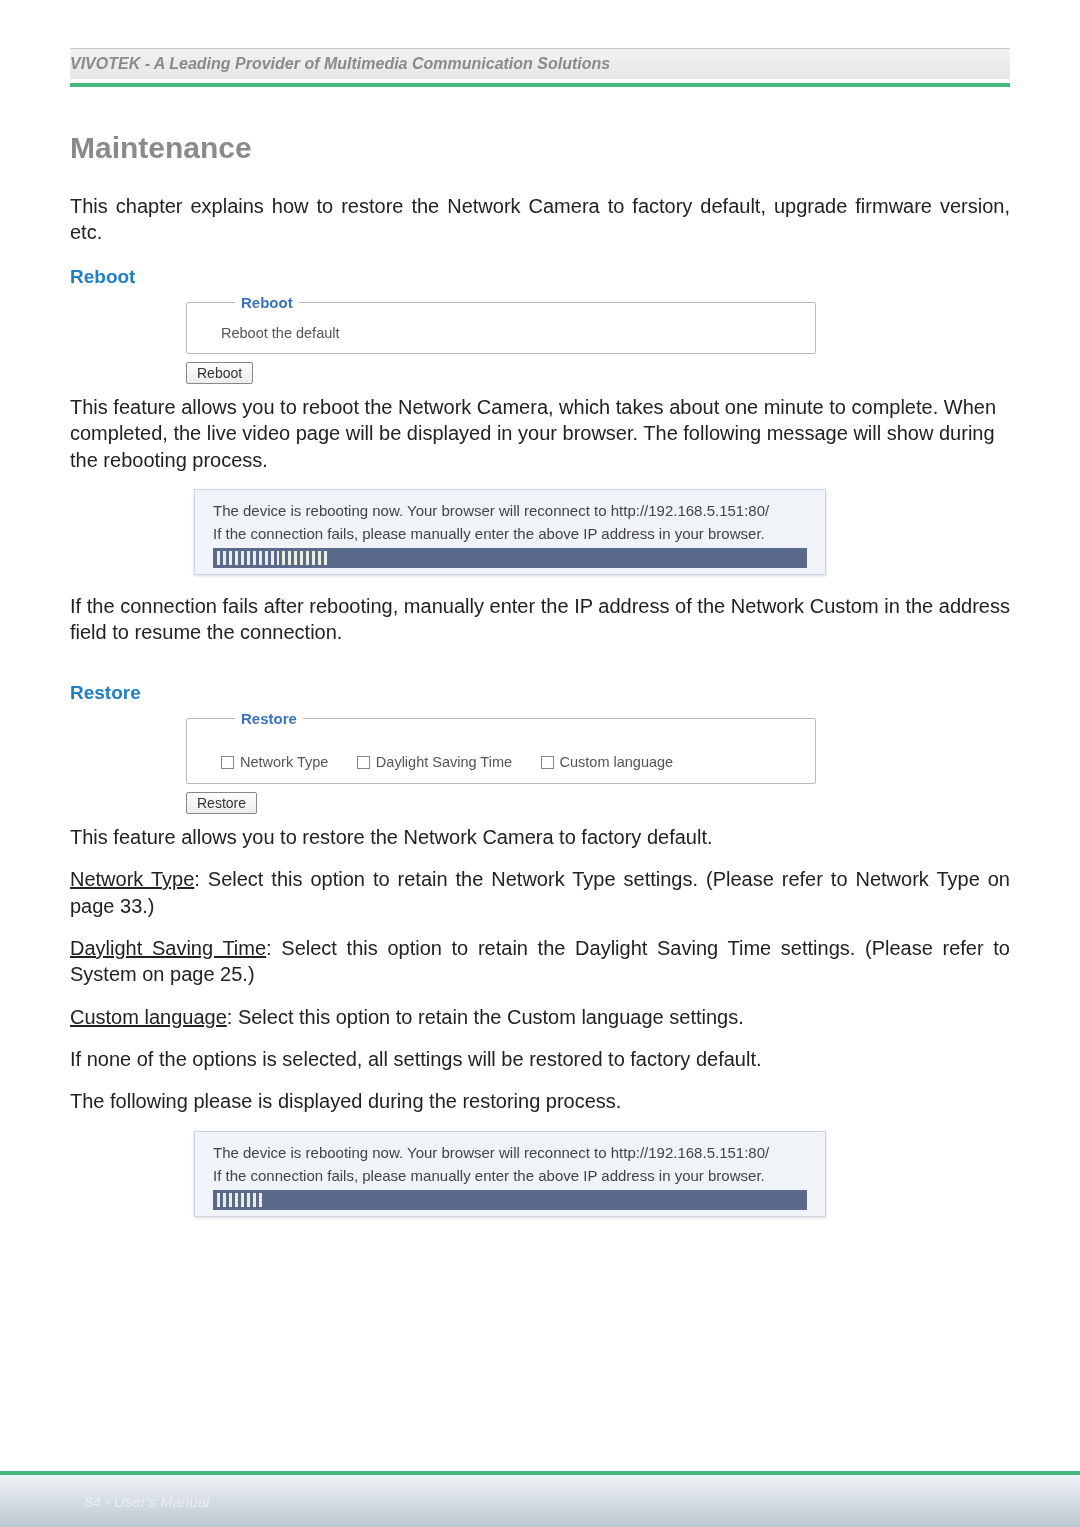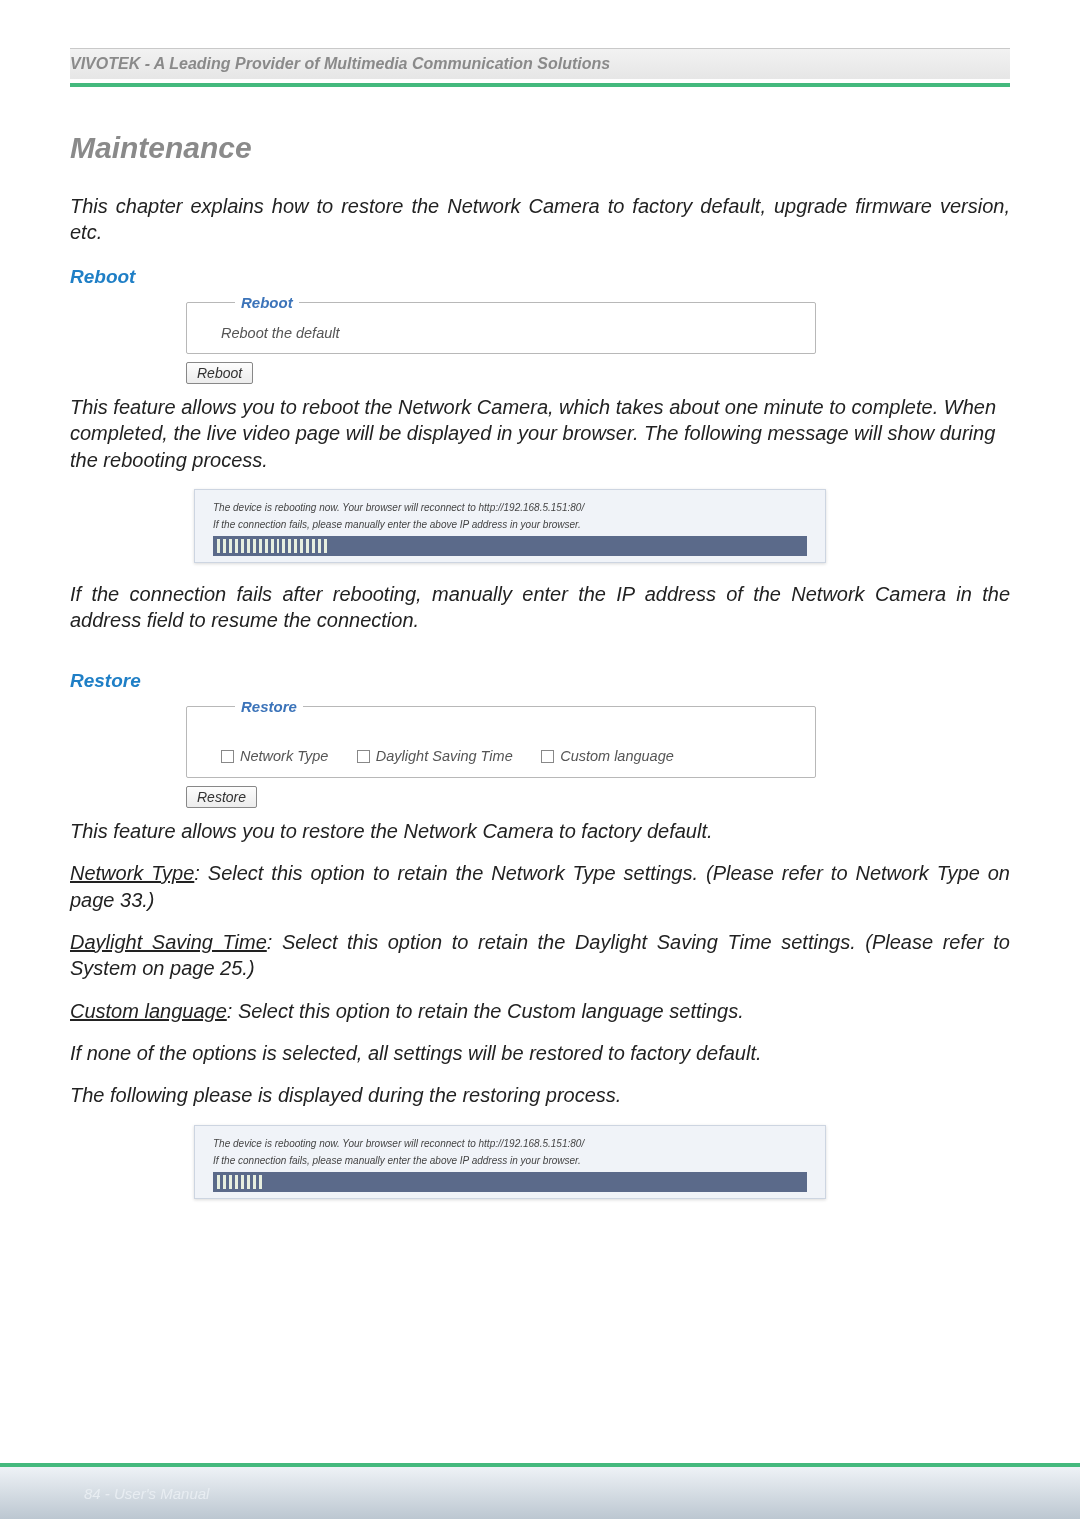--- a/index.html
+++ b/index.html
@@ -26,21 +26,20 @@
     font-weight: bold;
     font-size: 16px;
     padding-left: 0;
   }
   .header-divider {
     border-top: 4px solid #44b97d;
     margin-bottom: 40px;
   }
   .content {
     padding: 4px 0 0 0;
-    font-style: italic;
   }
   h1.title {
     color: #8a8a8a;
     font-size: 30px;
     font-weight: bold;
     margin-bottom: 28px;
   }
   p.body {
     font-size: 20px;
     color: #222;
@@ -73,21 +72,21 @@
     font-weight: bold;
     font-size: 15px;
     padding: 0 6px;
     margin-left: 14px;
   }
   .panel-text {
     font-size: 14.5px;
     color: #555;
   }
   .checkbox-row {
-    margin-top: 18px;
+    margin-top: 12px;
   }
   .cb-item {
     display: inline-block;
     margin-right: 24px;
     font-size: 14.5px;
     color: #555;
   }
   .cb-box {
     display: inline-block;
     width: 13px;
@@ -112,21 +111,21 @@
     margin-left: 124px;
     width: 632px;
     border: 1px solid #cdd5e1;
     background: #f0f3f8;
     padding: 12px 18px 6px 18px;
     margin-top: 14px;
     margin-bottom: 18px;
     box-shadow: 0 1px 3px rgba(0,0,0,0.15);
   }
   .msg-line {
-    font-size: 10px;
+    font-size: 15px;
     color: #444;
     margin-bottom: 6px;
   }
   .progress {
     background: #5b6a8a;
     height: 20px;
     position: relative;
     overflow: hidden;
     margin-top: 6px;
   }
@@ -145,21 +144,21 @@
     display: inline-block;
     width: 3px;
     height: 14px;
     background: #e8efe0;
   }
   .under { text-decoration: underline; }
   .footer {
     position: absolute;
     left: 0;
     right: 0;
-    bottom: 8px;
+    bottom: 0;
     height: 56px;
     background: linear-gradient(#eef2f6, #bcc7d1);
     border-top: 4px solid #44b97d;
   }
   .footer-text {
     color: #e8edf2;
     font-style: italic;
     font-size: 15px;
     padding: 18px 0 0 84px;
   }
@@ -211,21 +210,21 @@
             <span class="stripe"></span>
             <span class="stripe"></span>
             <span class="stripe"></span>
             <span class="stripe"></span>
             <span class="stripe"></span>
             <span class="stripe"></span>
         </div>
       </div>
     </div>
 
-    <p class="body justify">If the connection fails after rebooting, manually enter the IP address of the Network Camera in the address field to resume the connection.</p>
+    <p class="body justify">If the connection fails after rebooting, manually enter the IP address of the Network Custom in the address field to resume the connection.</p>
 
     <h2 class="subhead" style="margin-top:36px;">Restore</h2>
 
     <div class="panel-wrap">
       <fieldset class="panel">
         <legend>Restore</legend>
         <div class="checkbox-row">
           <span class="cb-item">
             <span class="cb-box"></span><span>Network Type</span>
           </span>

